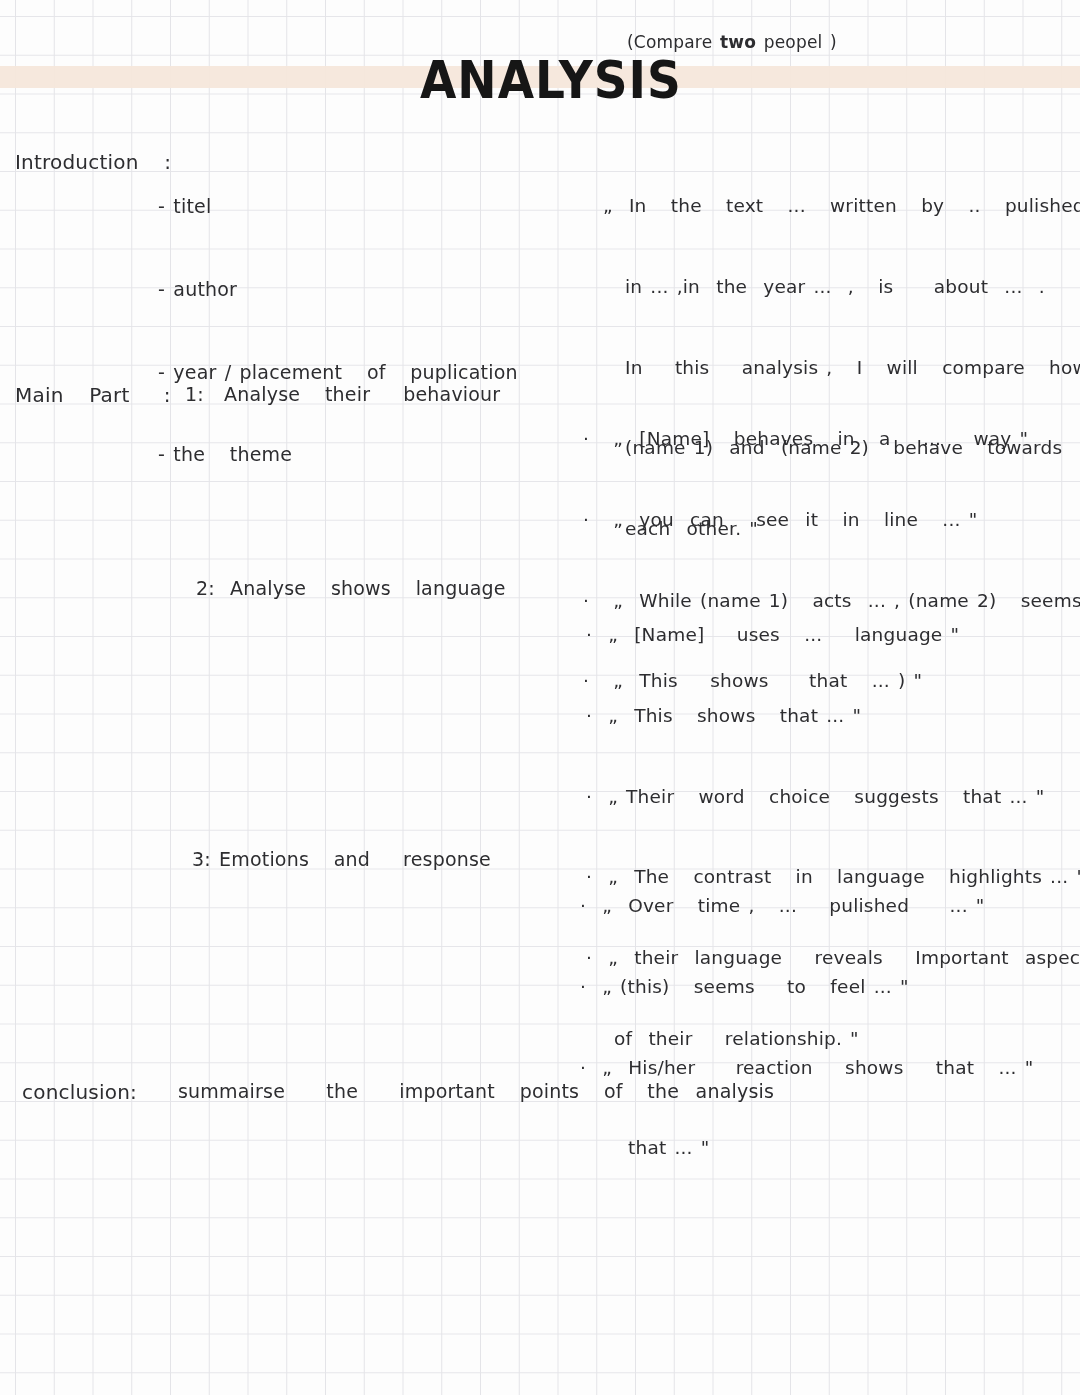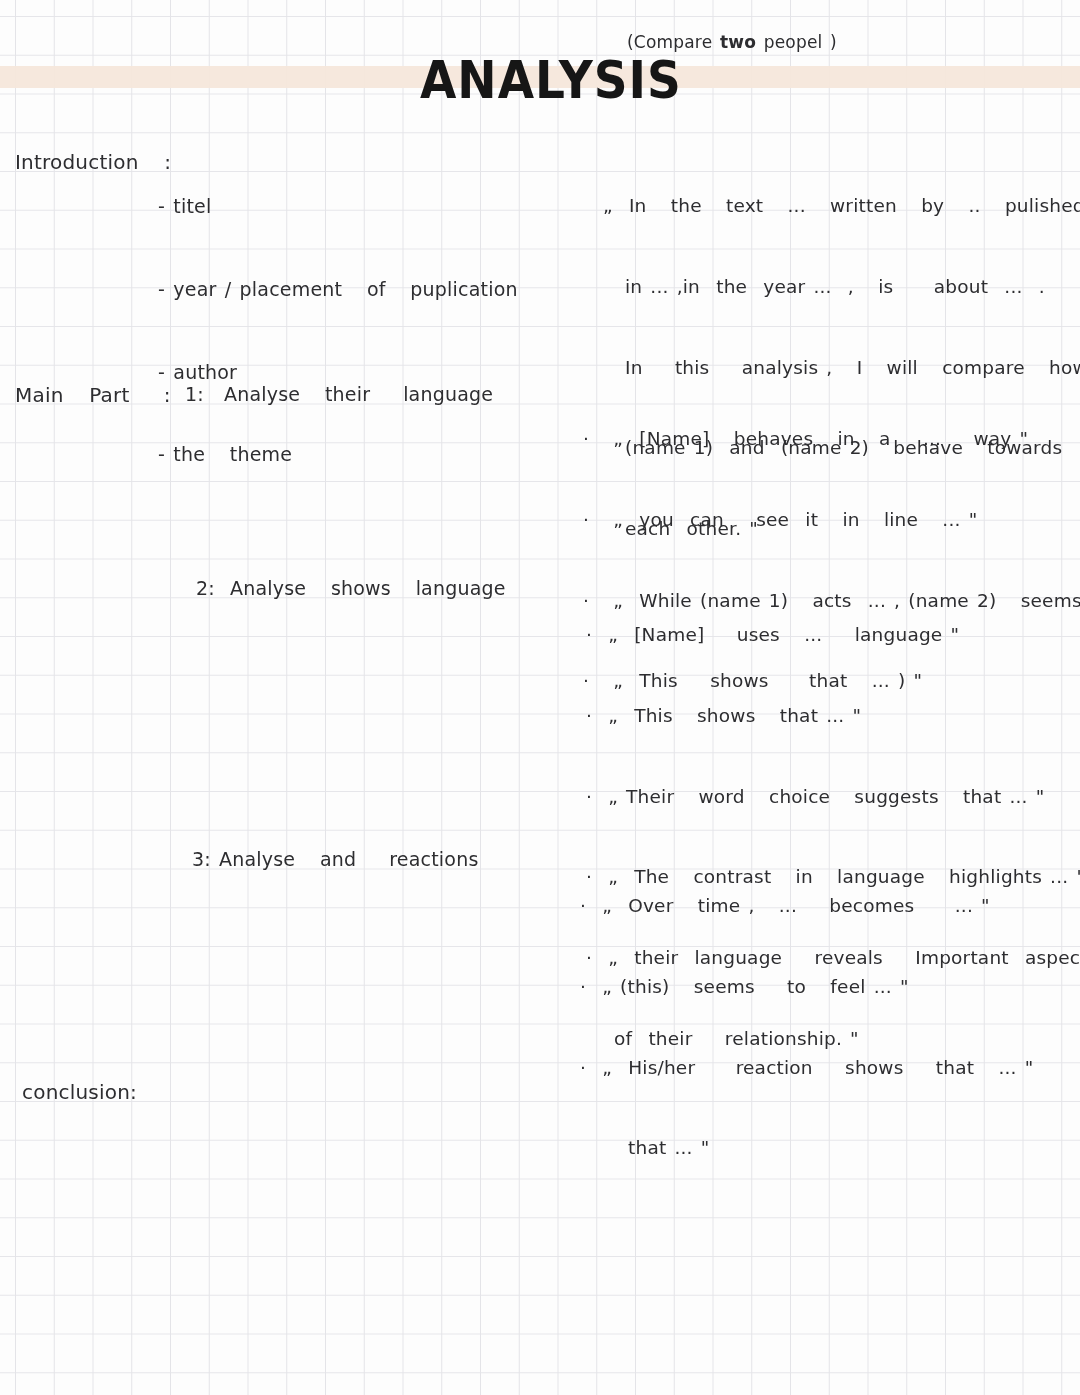--- a/index.html
+++ b/index.html
@@ -53,37 +53,37 @@
   <div class="band"></div>
 
   <div class="abs title" style="left:420px;top:50px">ANALYSIS</div>
 
   <div class="abs hand subtitle" style="left:627px;top:32px"><span>(Compare </span><span class="b">two</span><span> peopel )</span></div>
 
   <div class="abs hand sec-label" style="left:15px;top:150px"><span>Introduction</span><span>&nbsp;&nbsp;&nbsp;</span><span>:</span></div>
 
   <div class="abs hand block" style="left:158px;top:143px">
     <div class="line">- titel</div>
+    <div class="line">- author</div>
     <div class="line">- year / placement   of   puplication</div>
-    <div class="line">- author</div>
     <div class="line">- the   theme</div>
   </div>
 
   <div class="abs hand block quote" style="left:603px;top:145px">
     <div class="line">„  In   the   text   ...   written   by   ..   pulished</div>
     <div class="line cont">in ... ,in  the  year ...  ,   is     about  ...  .</div>
     <div class="line cont">In    this    analysis ,   I   will   compare   how</div>
     <div class="line cont">(name 1)  and  (name 2)   behave   towards</div>
     <div class="line cont">each  other. "</div>
   </div>
 
   <div class="abs hand sec-label" style="left:15px;top:383px"><span>Main   Part</span><span>&nbsp;&nbsp;&nbsp;&nbsp;</span><span>:</span></div>
 
   <div class="abs hand" style="left:185px;top:383px">1:</div>
-  <div class="abs hand" style="left:224px;top:383px">Analyse   their    language</div>
+  <div class="abs hand" style="left:224px;top:383px">Analyse   their    behaviour</div>
 
   <div class="abs hand block quote" style="left:583px;top:378px">
     <div class="line">·   „  [Name]   behaves   in   a    ...    way "</div>
     <div class="line">·   „  you  can    see  it   in   line   ... "</div>
     <div class="line">·   „  While (name 1)   acts  ... , (name 2)   seems ... "</div>
     <div class="line">·   „  This    shows     that   ... ) "</div>
   </div>
 
   <div class="abs hand" style="left:196px;top:577px">2:</div>
   <div class="abs hand" style="left:230px;top:577px">Analyse   shows   language</div>
@@ -91,24 +91,25 @@
   <div class="abs hand block quote" style="left:586px;top:574px">
     <div class="line">·  „  [Name]    uses   ...    language "</div>
     <div class="line">·  „  This   shows   that ... "</div>
     <div class="line">·  „ Their   word   choice   suggests   that ... "</div>
     <div class="line">·  „  The   contrast   in   language   highlights ... "</div>
     <div class="line">·  „  their  language    reveals    Important  aspects</div>
     <div class="line cont2">of  their    relationship. "</div>
   </div>
 
   <div class="abs hand" style="left:192px;top:848px">3:</div>
-  <div class="abs hand" style="left:219px;top:848px">Analyse   and    reactions</div>
+  <div class="abs hand" style="left:219px;top:848px">Emotions   and    response</div>
 
   <div class="abs hand block quote" style="left:580px;top:845px">
-    <div class="line">·  „  Over   time ,   ...    becomes     ... "</div>
+    <div class="line">·  „  Over   time ,   ...    pulished     ... "</div>
     <div class="line">·  „ (this)   seems    to   feel ... "</div>
     <div class="line">·  „  His/her     reaction    shows    that   ... "</div>
     <div class="line cont3">that ... "</div>
   </div>
 
   <div class="abs hand sec-label" style="left:22px;top:1080px">conclusion:</div>
+  <div class="abs hand" style="left:178px;top:1080px">summairse     the     important   points   of   the  analysis</div>
 
 </div>
 
 </body></html>

